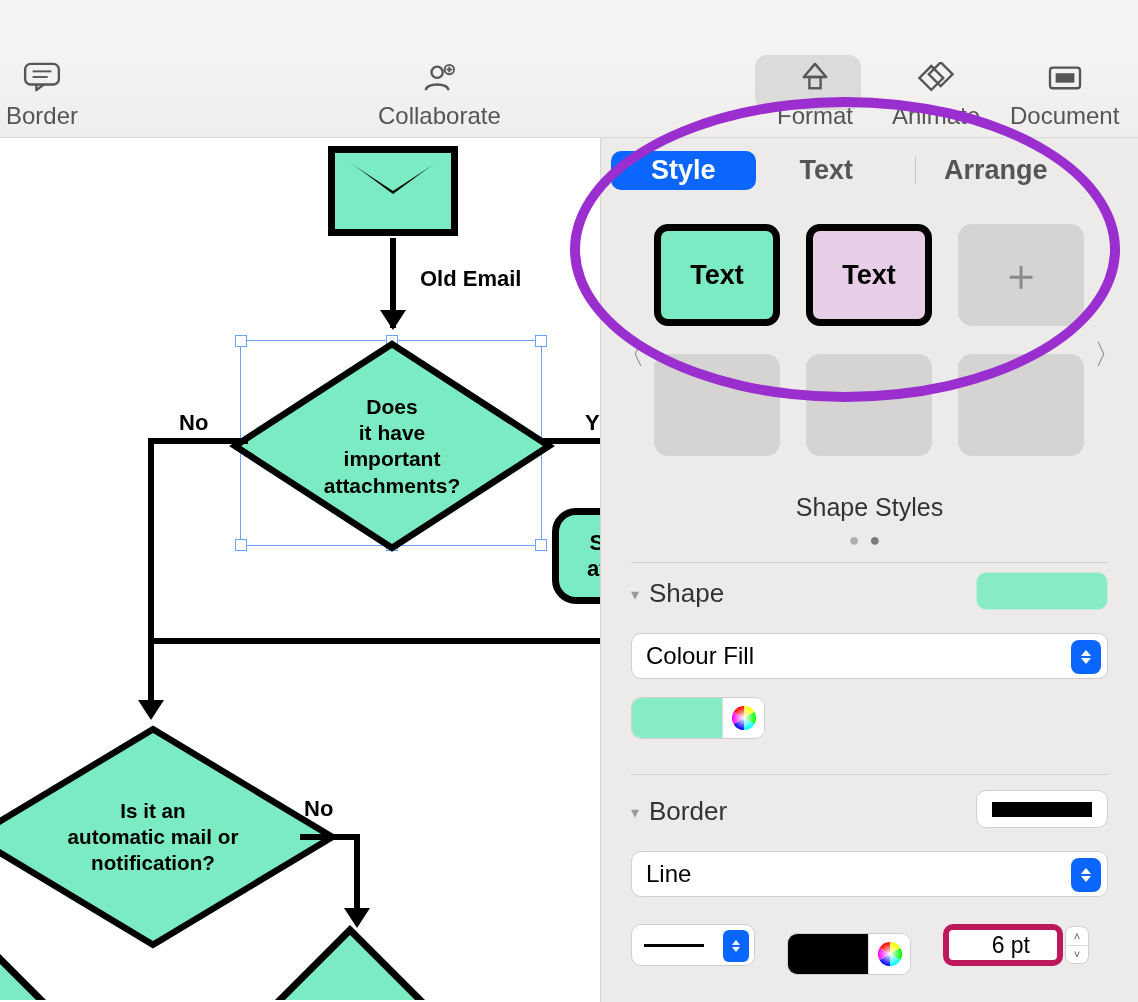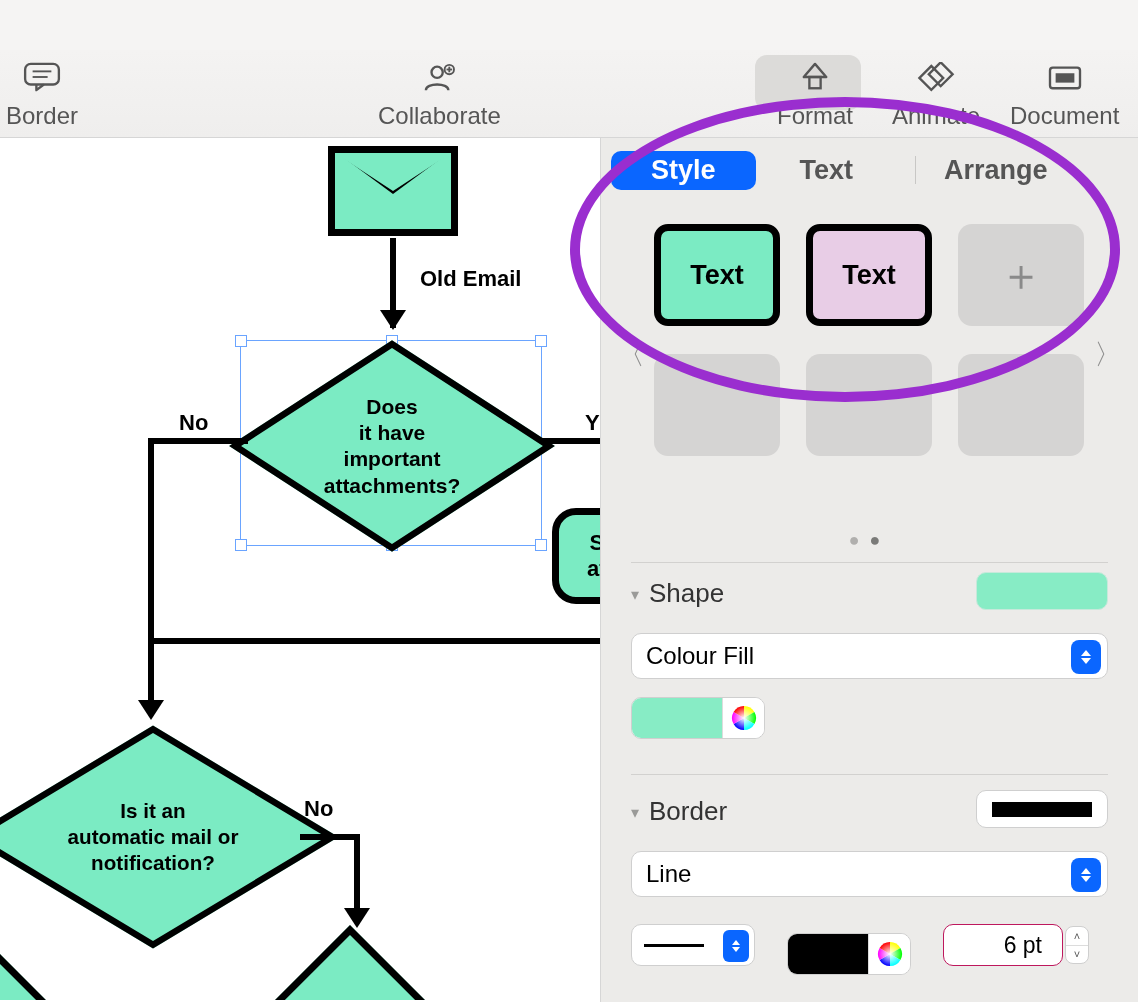--- a/index.html
+++ b/index.html
@@ -270,23 +270,23 @@
     border-left:4px solid transparent; border-right:4px solid transparent;
   }
   .stepper-caret::before{ border-bottom:5px solid #fff;}
   .stepper-caret::after{ border-top:5px solid #fff;}
 
   .color-pair.border .sw{ background:#000; }
 
   .size-field{
     position:relative;
     width:120px; height:42px;
-    background:#fff; border:1px solid #be185d; border-radius:10px;
+    background:#fff; border:6px solid #be185d; border-radius:10px;
     display:flex; align-items:center; justify-content:flex-end;
-    padding-right:20px; font-size:23px;
+    padding-right:27px; font-size:23px;
   }
   .size-stepper{
     position:absolute; right:-26px; top:2px;
     width:24px; height:38px;
     background:#fff; border:1px solid #cfcfcf;
     border-radius:8px;
     display:flex; flex-direction:column;
   }
   .size-stepper div{
     flex:1; display:flex; align-items:center; justify-content:center;
@@ -504,20 +504,21 @@
     <div class="preset-row" style="margin-top:28px;">
       <div class="preset blank"></div>
       <div class="preset blank"></div>
       <div class="preset blank"></div>
     </div>
   </div>
 
   <div class="preset-nav left">〈</div>
   <div class="preset-nav right">〉</div>
 
+  <div class="shape-styles-label">Shape Styles</div>
   <div class="dots"><span>●</span><span class="active-dot">●</span></div>
 
   <div class="section-divider" style="top:424px;"></div>
 
   <div class="sec-fill">
     <div class="sec-header">
       <span class="chev">▾</span>
       <span>Shape</span>
     </div>
     <div class="fill-swatch-big"></div>

